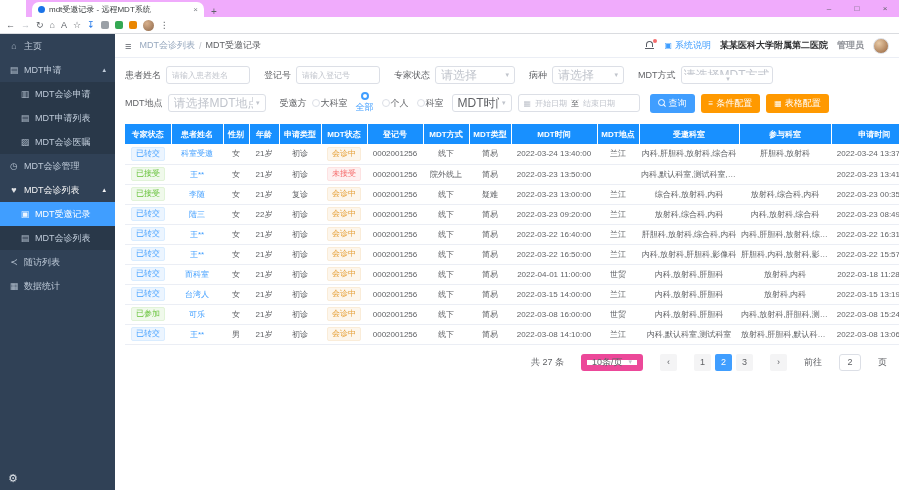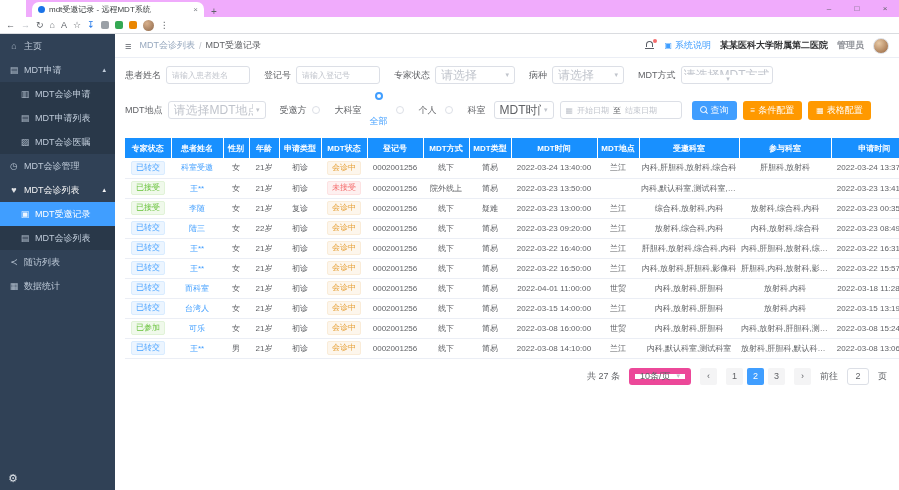--- a/index.html
+++ b/index.html
@@ -70,21 +70,21 @@
   .f-row { display:flex; align-items:center; margin-bottom:8px; }
   .f-label { color:#606266; margin:0 5px 0 0; white-space:nowrap; font-size:9px; }
   .f-gap { margin-left:14px; }
   .f-input { height:18px; border:1px solid #dcdfe6; border-radius:3px; font-size:8px; padding:0 5px; color:#606266; outline:none; font-family:inherit; }
   .f-input::placeholder { color:#c0c4cc; }
   .f-select { height:18px; border:1px solid #dcdfe6; border-radius:3px; display:flex; align-items:center; justify-content:space-between; padding:0 5px; cursor:pointer; background:#fff; }
   .f-select .ph { color:#c0c4cc; font-size:12px; white-space:nowrap; overflow:hidden; }
   .f-select .ph.dark { color:#606266; }
   .caret { color:#c0c4cc; font-size:7px; margin-left:3px; }
   .w80{width:84px;} .w78{width:80px;} .w70{width:72px;} .w88{width:92px;flex-direction:column;} .w95{width:98px;} .w58{width:60px;}
-  .radio { display:flex; align-items:center; gap:15px; margin-right:8px; cursor:pointer; color:#606266; white-space:nowrap; }
+  .radio { display:flex; align-items:center; gap:1px; margin-right:8px; cursor:pointer; color:#606266; white-space:nowrap; }
   .rdot { width:8px; height:8px; border:1px solid #dcdfe6; border-radius:50%; background:#fff; flex:0 0 auto; }
   .rdot.on { border:2px solid #409eff; }
   .radio.sel { color:#409eff;flex-direction:column; }
   .f-date { height:18px; border:1px solid #dcdfe6; border-radius:3px; display:flex; align-items:center; gap:4px; padding:0 5px; width:122px; cursor:pointer; }
   .f-date .ph { color:#c0c4cc; font-size:8px; white-space:nowrap; }
   .f-date .to { color:#606266; font-size:8px; }
   .cal-ic { color:#c0c4cc; font-size:8px; }
   .btn { height:19px; border:none; border-radius:3px; color:#fff; font-size:9px; display:flex; align-items:center; gap:3px; padding:0 8px; cursor:pointer; font-family:inherit; white-space:nowrap; }
   .btn-blue { background:#409eff; }
   .btn-orange { background:#ff9900; }
@@ -100,21 +100,21 @@
   .grid th:last-child { border-right:none; }
   .grid td { height:20px; text-align:center; font-size:8px; color:#606266; border-bottom:1px solid #ebeef5; padding:0 2px; white-space:nowrap; overflow:hidden; text-overflow:ellipsis; }
   .plink { color:#409eff; cursor:pointer; text-decoration:none; }
   .tag { display:inline-block; border:1px solid; border-radius:2px; padding:1px 4px; font-size:8px; line-height:1.25; }
   .tag-blue { color:#409eff; background:#ecf5ff; border-color:#d9ecff; }
   .tag-green { color:#67c23a; background:#f0f9eb; border-color:#e1f3d8; }
   .tag-orange { color:#e6a23c; background:#fdf6ec; border-color:#faecd8; }
   .tag-red { color:#f56c6c; background:#fef0f0; border-color:#fde2e2; }
 
   
-  .pager { display:flex; align-items:center; justify-content:flex-end; gap:9px; padding:9px 12px; color:#606266; font-size:9px; }
+  .pager { display:flex; align-items:center; justify-content:flex-end; gap:17px; padding:9px 12px; color:#606266; font-size:9px; }
   .pg-size { height:17px; border:6px solid #ec4899; border-radius:3px; display:flex; align-items:center; gap:3px; padding:0 5px; cursor:pointer; }
   .pg-btn { min-width:17px; height:17px; display:inline-flex; align-items:center; justify-content:center; background:#f4f4f5; border-radius:2px; cursor:pointer; color:#606266; padding:0 3px; }
   .pg-pages { display:inline-flex; gap:4px; }
   .pg-btn.active { background:#409eff; color:#fff; }
   .pg-input { width:22px; height:17px; border:1px solid #dcdfe6; border-radius:3px; text-align:center; font-size:9px; color:#606266; outline:none; font-family:inherit; }
 </style>
 </head>
 <body>
 
 <div class="tabstrip">

